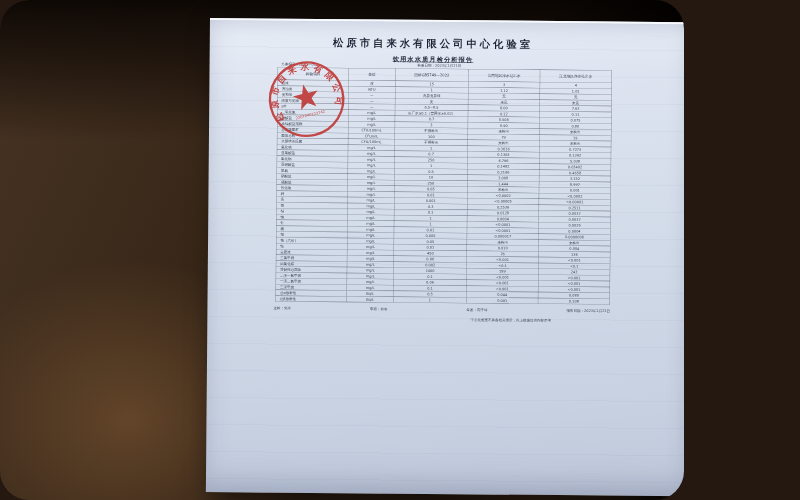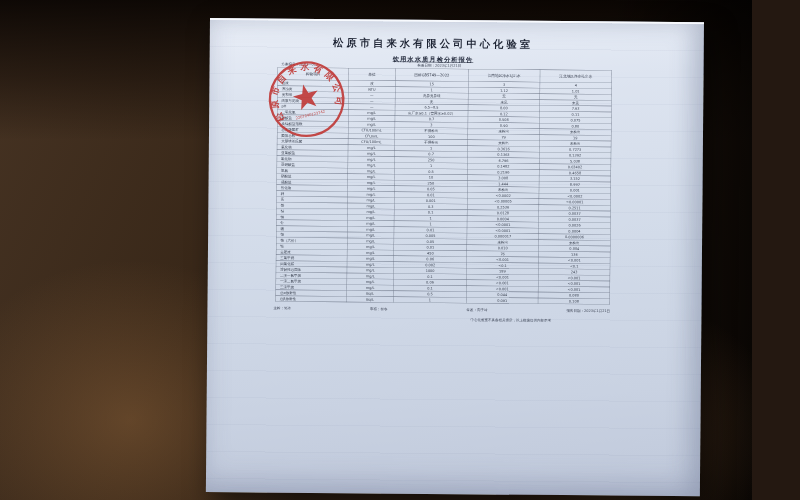--- a/index.html
+++ b/index.html
@@ -1,17 +1,17 @@
 <!DOCTYPE html>
 <html><head>
 <meta charset="utf-8">
 <style>
   html,body{width:800px;height:500px;margin:0;padding:0;overflow:hidden;background:#241811;
     font-family:"DejaVu Sans",sans-serif;}
-  .scene{position:relative;width:752px;height:500px;overflow:hidden;}
+  .scene{position:relative;width:684px;height:500px;overflow:hidden;border-radius:29px;}
 
   
   .desk{position:absolute;inset:0;
     background:linear-gradient(115deg,#463323 0%,#382718 35%,#2a1c11 65%,#1b110a 100%);}
   .desk-top-shadow{position:absolute;left:0;top:0;width:800px;height:140px;
     background:linear-gradient(180deg,rgba(8,4,2,.9) 0%,rgba(20,12,7,.55) 55%,rgba(20,12,7,0) 100%);}
   .desk-right-shadow{position:absolute;right:0;top:0;width:140px;height:500px;
     background:linear-gradient(90deg,rgba(0,0,0,0) 0%,rgba(0,0,0,.55) 70%,rgba(0,0,0,.7) 100%);}
   .desk-glow-left{position:absolute;left:-60px;bottom:-80px;width:380px;height:320px;
     background:radial-gradient(closest-side,rgba(150,105,62,.45),rgba(150,105,62,0));}

